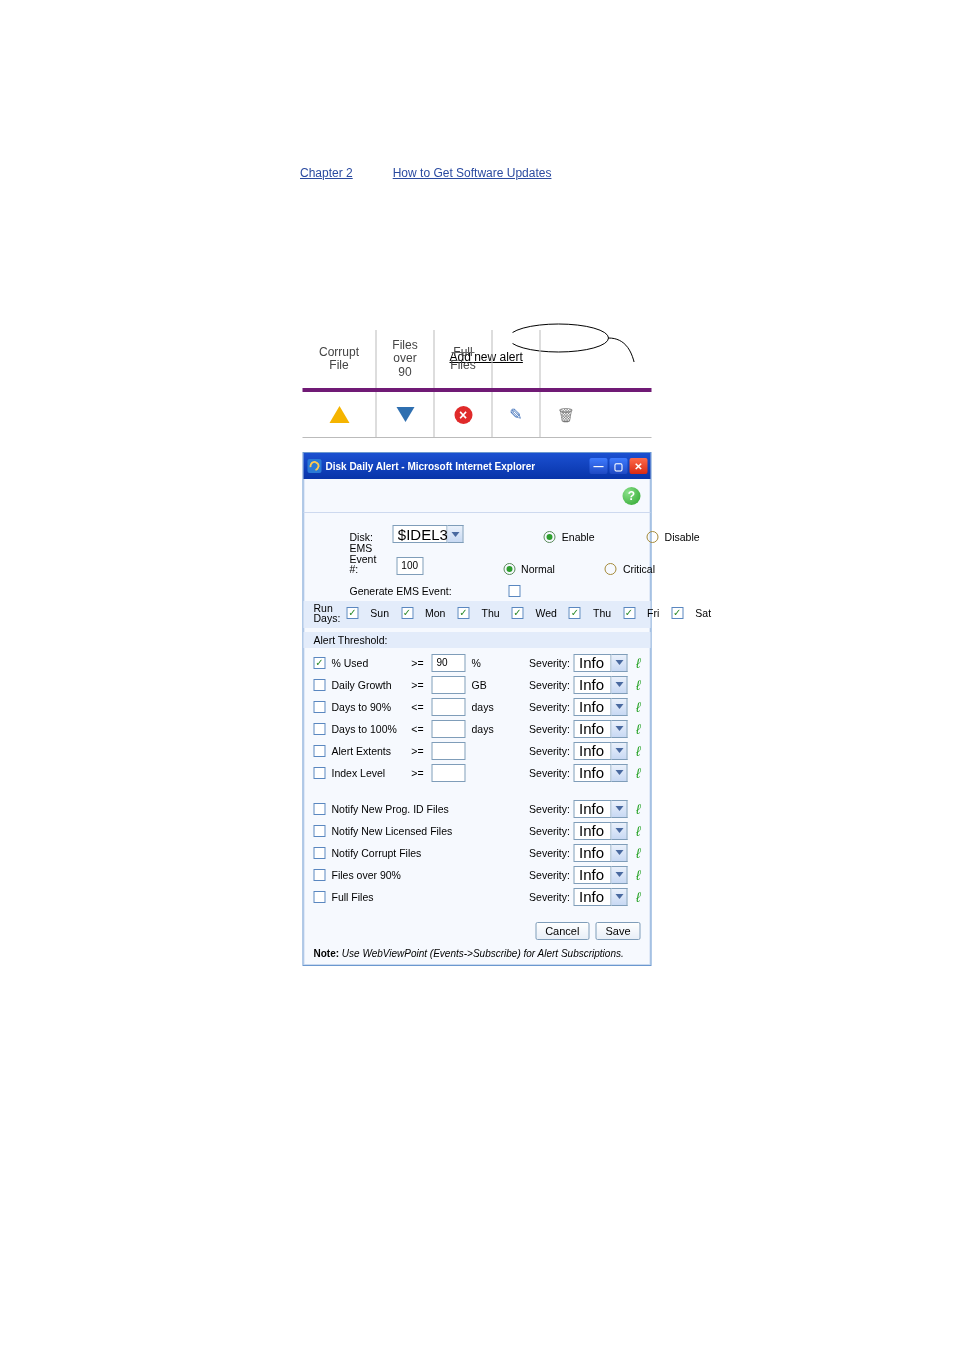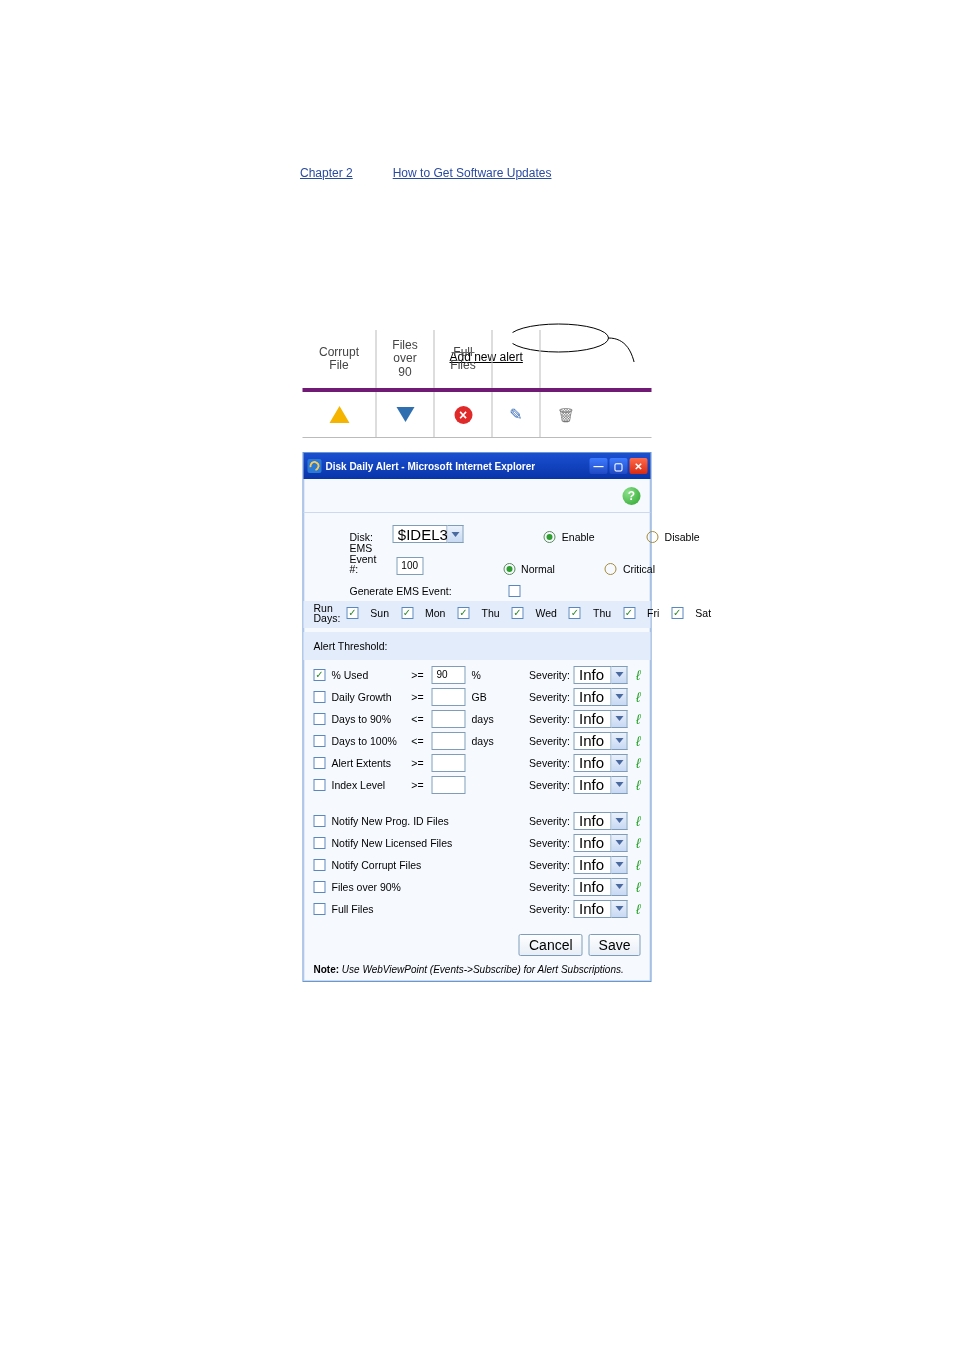--- a/index.html
+++ b/index.html
@@ -60,36 +60,36 @@
   .sel .box { border: 1px solid #7f9db9; height: 18px; padding: 0 4px; display: flex; align-items: center; background: #fff; font-size: 15px; }
   .sel .dd { width: 16px; height: 18px; border: 1px solid #7f9db9; border-left: none; background: linear-gradient(#eaf1fb,#c8d9f3); display: flex; align-items: center; justify-content: center; }
   .dd .tri { width: 0; height: 0; border-left: 4px solid transparent; border-right: 4px solid transparent; border-top: 5px solid #4a6aa0; }
   .txt { border: 1px solid #7f9db9; height: 18px; padding: 0 4px; background: #fff; font-size: 10px; display: flex; align-items: center; }
   .radio { width: 12px; height: 12px; border-radius: 50%; border: 1px solid #5b8b5b; display: inline-flex; align-items: center; justify-content: center; margin-right: 2px; }
   .radio.on::after { content: ""; width: 6px; height: 6px; border-radius: 50%; background: #2e9e2e; }
   .radio.off { border-color: #a58b3b; }
   .chk { width: 12px; height: 12px; border: 1px solid #5a87c0; background: #fff; display: inline-flex; align-items: center; justify-content: center; margin-right: 2px; }
   .chk.on::after { content: "✓"; font-size: 10px; color: #2a8a2a; line-height: 1; }
   .rg { display: flex; align-items: center; gap: 4px; margin-left: 60px; }
-  .thresh-header { background: #e3ecfa; padding: 8px 0; margin: 4px -10px; padding-left: 10px; color: #000; }
+  .thresh-header { background: #e3ecfa; padding: 2px 0; margin: 4px -10px; padding-left: 10px; color: #000; }
   .run-header { background: #e3ecfa; margin: 4px -10px 0 -10px; padding: 2px 10px 4px 10px; display: flex; align-items: center; gap: 6px; }
 
   .th-row { display: flex; align-items: center; gap: 6px; height: 22px; }
   .th-row .tlab { display: flex; align-items: center; gap: 4px; width: 90px; }
   .th-row .op { width: 16px; text-align: center; }
   .th-row .val { width: 34px; }
   .th-row .unit { width: 30px; }
   .th-row .sev { display: flex; align-items: center; gap: 4px; margin-left: auto; }
   .sev .sel .box { width: 38px; }
   .sev-pencil { color: #2aa42a; font-size: 14px; margin-left: 4px; font-style: italic; }
 
   .spacer { height: 14px; }
 
   .btns { display: flex; justify-content: flex-end; gap: 6px; padding: 8px 10px; }
-  .btn { border: 1px solid #7f9db9; background: linear-gradient(#fefefe,#e8eef7); font-size: 14px; padding: 2px 9px; border-radius: 2px; }
+  .btn { border: 1px solid #7f9db9; background: linear-gradient(#fefefe,#e8eef7); font-size: 11px; padding: 2px 9px; border-radius: 2px; }
 
   .note { font-size: 10px; padding: 0 10px 6px 10px; }
   .note b { font-weight: bold; }
   .note i { font-style: italic; }
 </style>
 </head>
 <body>
 
 <div class="page">
   <div class="link-row">

